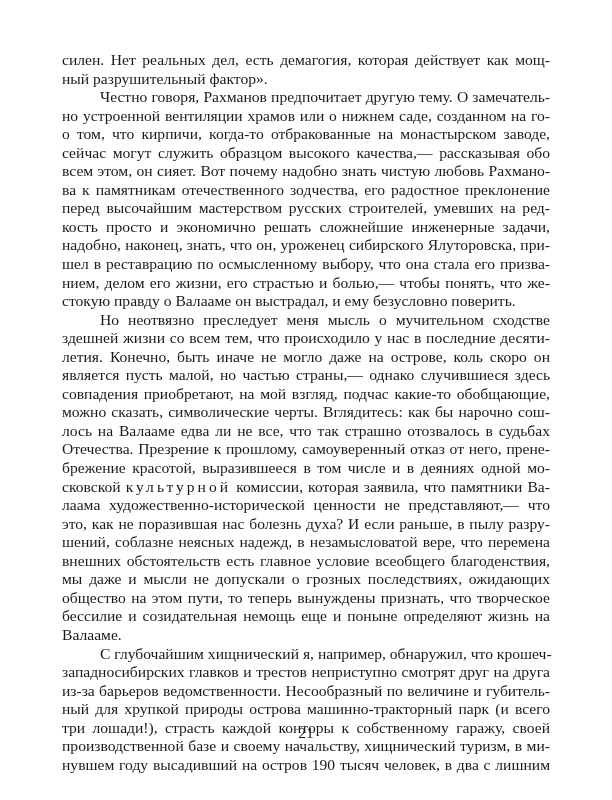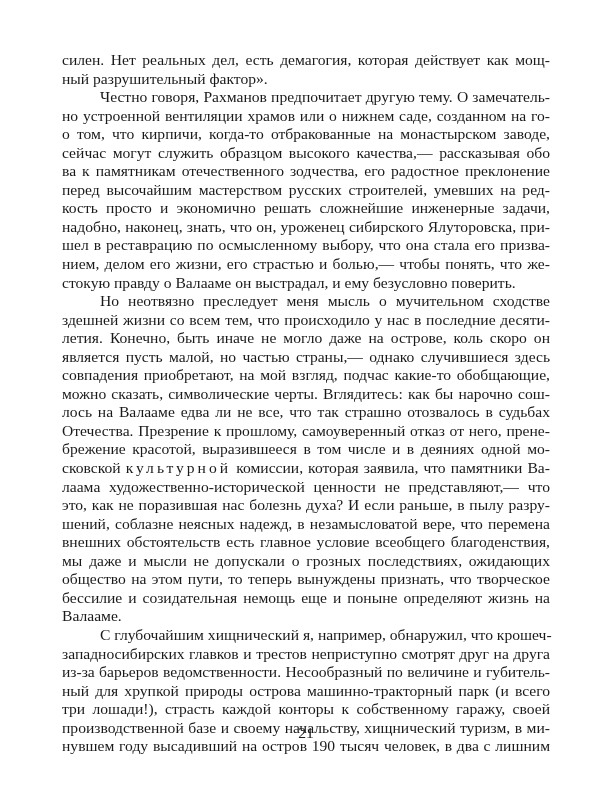--- a/index.html
+++ b/index.html
@@ -28,20 +28,21 @@
 <div class="page" id="page-body">
     <div>
       <span class="line">силен. Нет реальных дел, есть демагогия, которая действует как мощ-</span>
       <span class="line last">ный разрушительный фактор».</span>
     </div>
     <div>
       <span class="line indent">Честно говоря, Рахманов предпочитает другую тему. О замечатель-</span>
       <span class="line">но устроенной вентиляции храмов или о нижнем саде, созданном на го-</span>
       <span class="line">о том, что кирпичи, когда-то отбракованные на монастырском заводе,</span>
       <span class="line">сейчас могут служить образцом высокого качества,— рассказывая обо</span>
+      <span class="line">всем этом, он сияет. Вот почему надобно знать чистую любовь Рахмано-</span>
       <span class="line">ва к памятникам отечественного зодчества, его радостное преклонение</span>
       <span class="line">перед высочайшим мастерством русских строителей, умевших на ред-</span>
       <span class="line">кость просто и экономично решать сложнейшие инженерные задачи,</span>
       <span class="line">надобно, наконец, знать, что он, уроженец сибирского Ялуторовска, при-</span>
       <span class="line">шел в реставрацию по осмысленному выбору, что она стала его призва-</span>
       <span class="line">нием, делом его жизни, его страстью и болью,— чтобы понять, что же-</span>
       <span class="line last">стокую правду о Валааме он выстрадал, и ему безусловно поверить.</span>
     </div>
     <div>
       <span class="line indent">Но неотвязно преследует меня мысль о мучительном сходстве</span>

